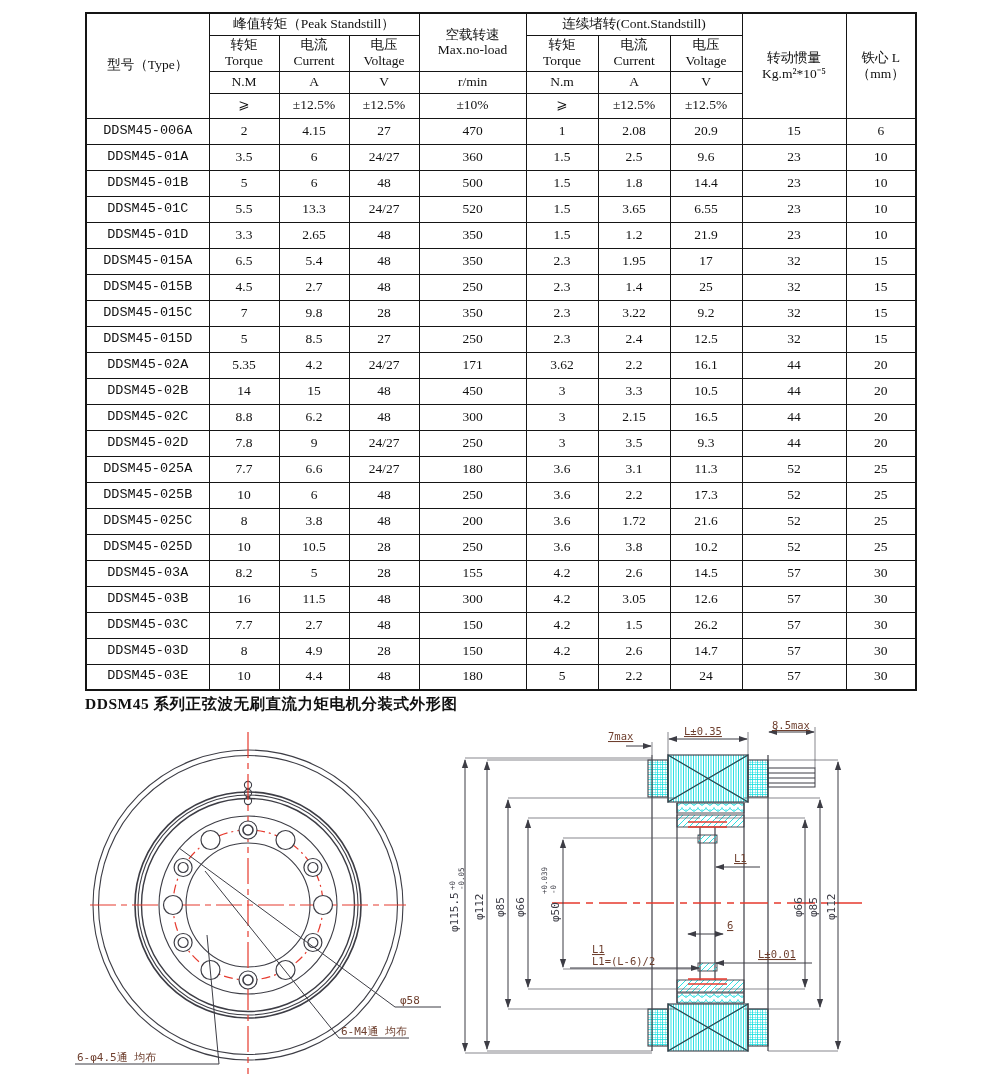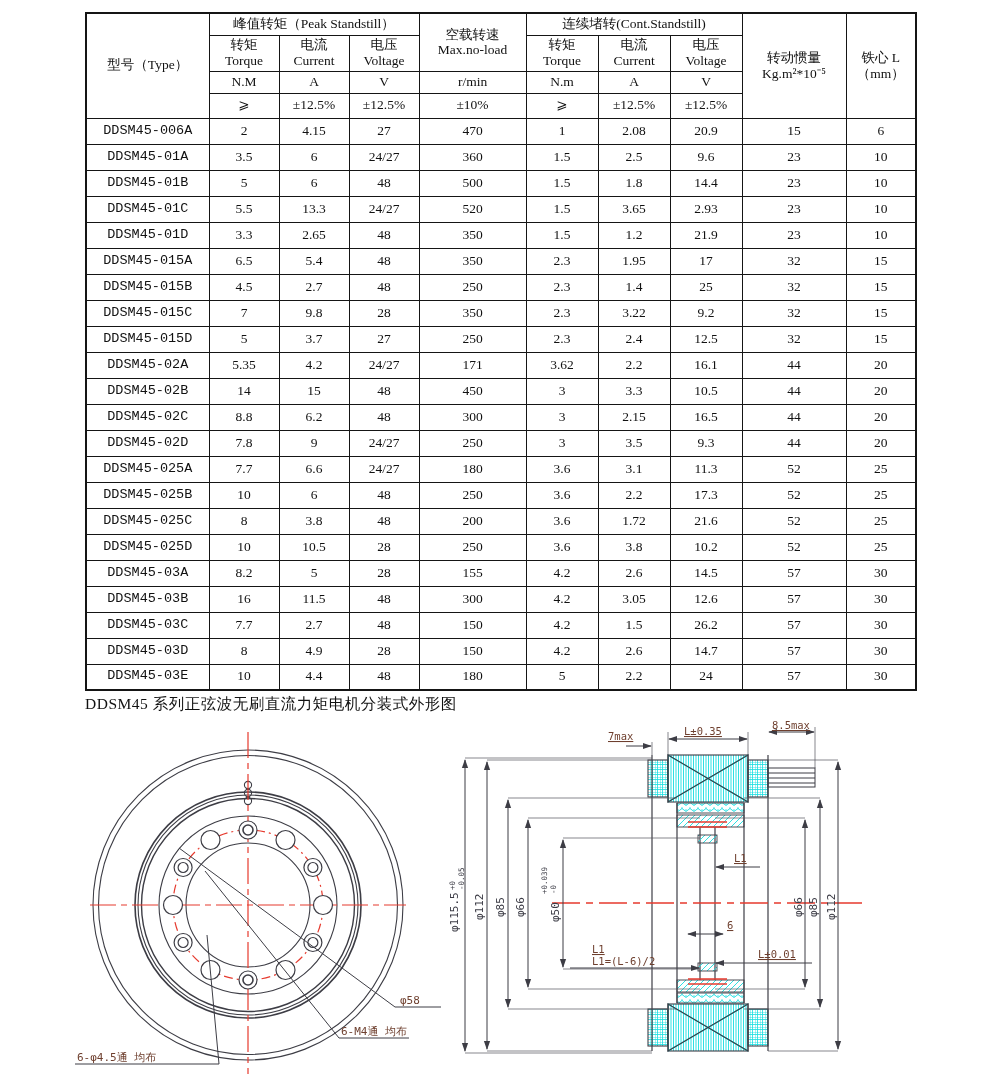--- a/index.html
+++ b/index.html
@@ -26,21 +26,21 @@
   tr.h1{height:22px;}
   tr.h2{height:36px;}
   tr.h3{height:22px;}
   tr.h4{height:25px;}
   tbody tr{height:26px;}
   td.model{text-align:left;padding-left:7px;font-family:Liberation Mono, monospace;}
   .two-line{display:block;line-height:1.15;}
   
   .caption{
     position:absolute;left:85px;top:694px;
-    font-size:15.5px;font-weight:normal;letter-spacing:.5px;
+    font-size:15.5px;font-weight:bold;letter-spacing:.5px;
   }
   
   svg{position:absolute;overflow:visible;}
   #front-view{left:55px;top:728px;}
   #section-view{left:440px;top:722px;}
   .cadtxt{font-family:"DejaVu Sans Mono", monospace;fill:#6e3f2e;}
   .dimtxt{font-family:"DejaVu Sans Mono", monospace;fill:#3c3c46;}
 </style>
 </head>
 <body>
@@ -162,21 +162,21 @@
   </tr>
 
   <tr>
     <td class="model">DDSM45-01C</td>
     <td>5.5</td>
     <td>13.3</td>
     <td>24/27</td>
     <td>520</td>
     <td>1.5</td>
     <td>3.65</td>
-    <td>2.93</td>
+    <td>6.55</td>
     <td>23</td>
     <td>10</td>
   </tr>
 
   <tr>
     <td class="model">DDSM45-01D</td>
     <td>3.3</td>
     <td>2.65</td>
     <td>48</td>
     <td>350</td>
@@ -222,21 +222,21 @@
     <td>2.3</td>
     <td>3.22</td>
     <td>9.2</td>
     <td>32</td>
     <td>15</td>
   </tr>
 
   <tr>
     <td class="model">DDSM45-015D</td>
     <td>5</td>
-    <td>3.7</td>
+    <td>8.5</td>
     <td>27</td>
     <td>250</td>
     <td>2.3</td>
     <td>2.4</td>
     <td>12.5</td>
     <td>32</td>
     <td>15</td>
   </tr>
 
   <tr>

